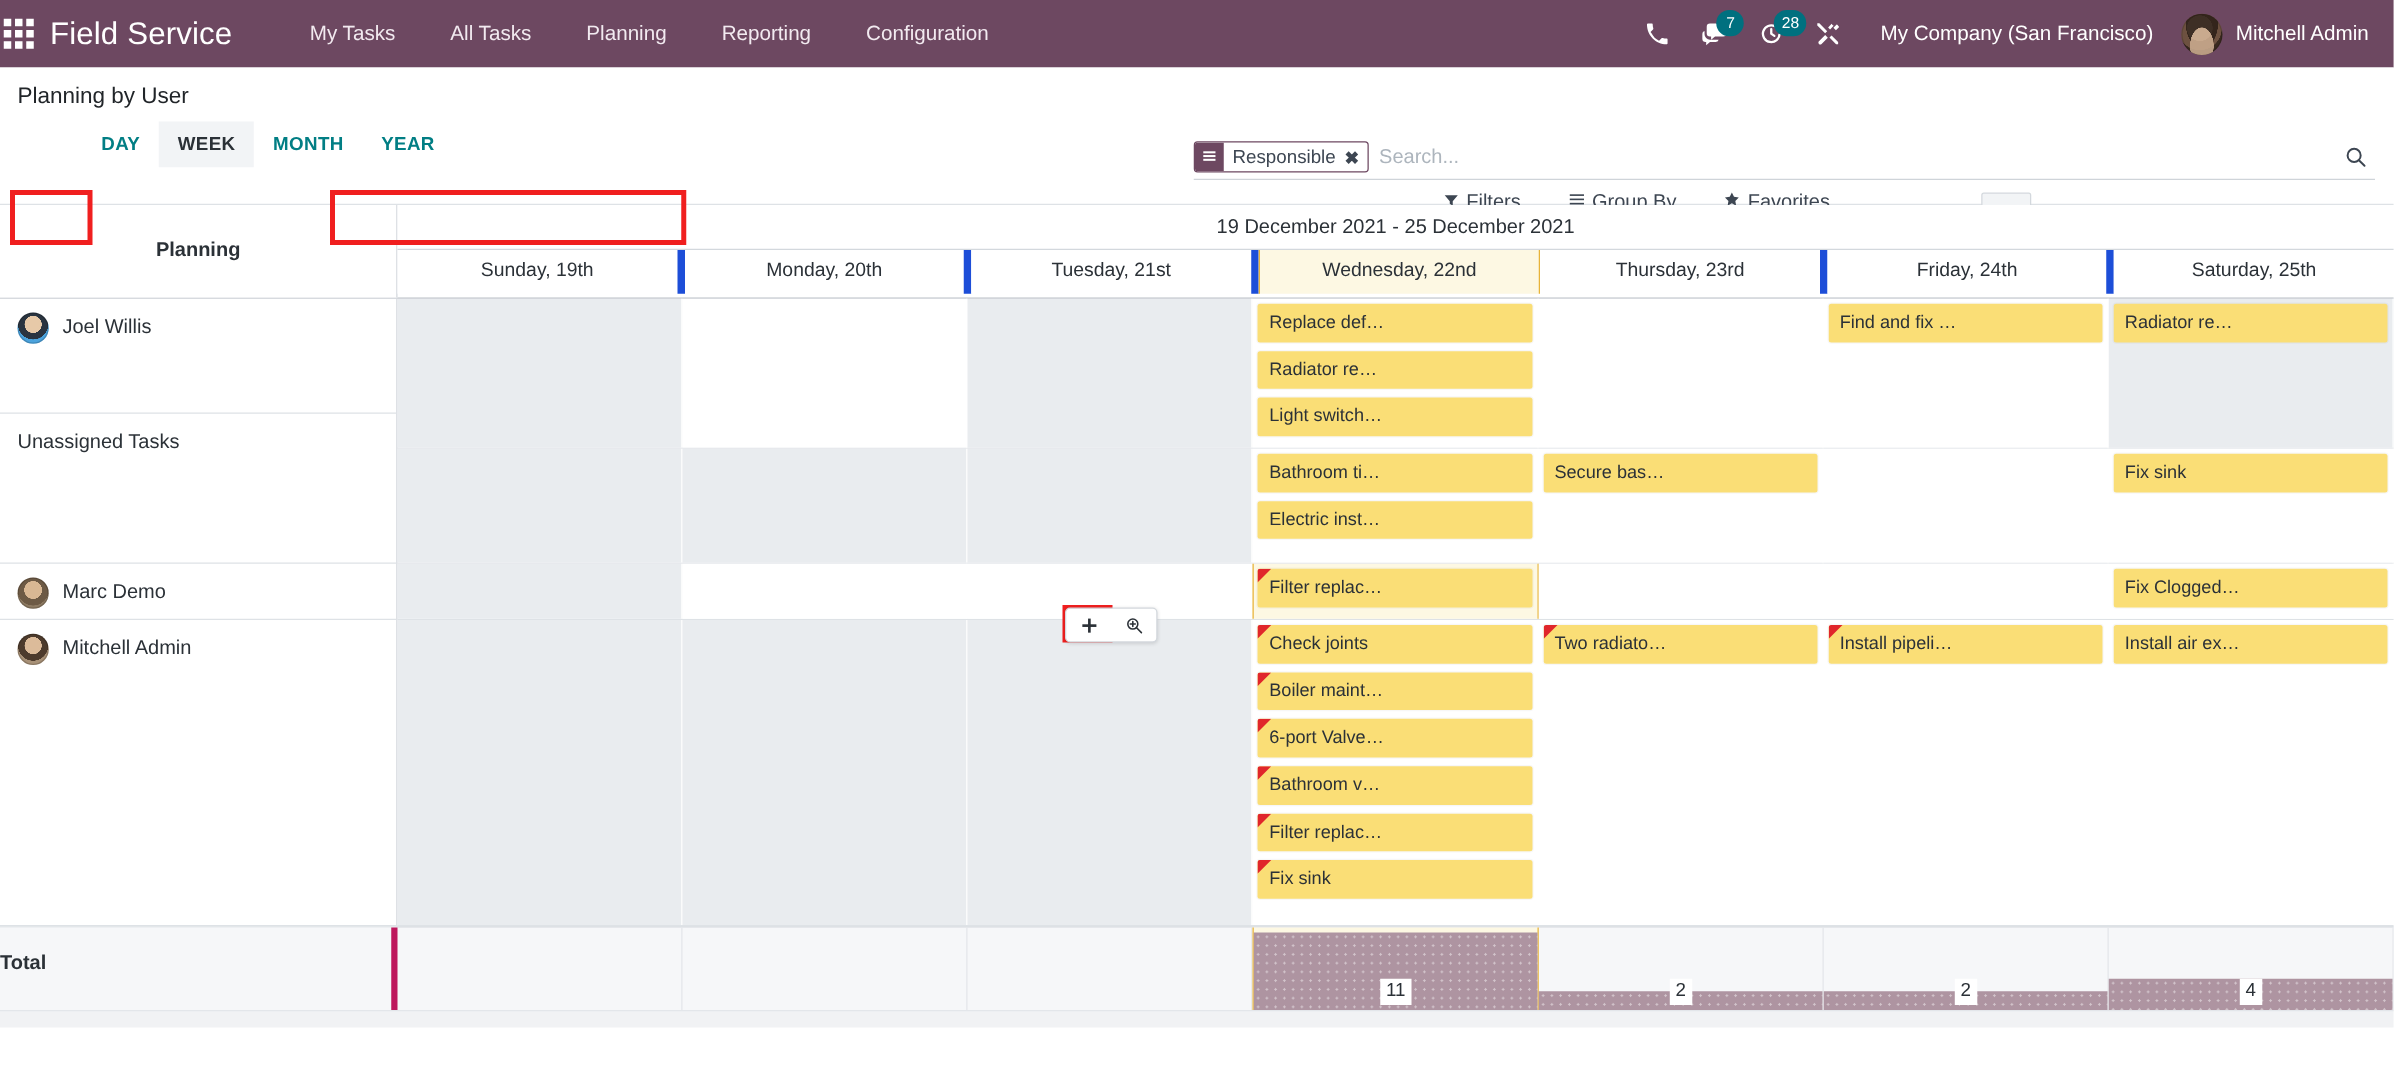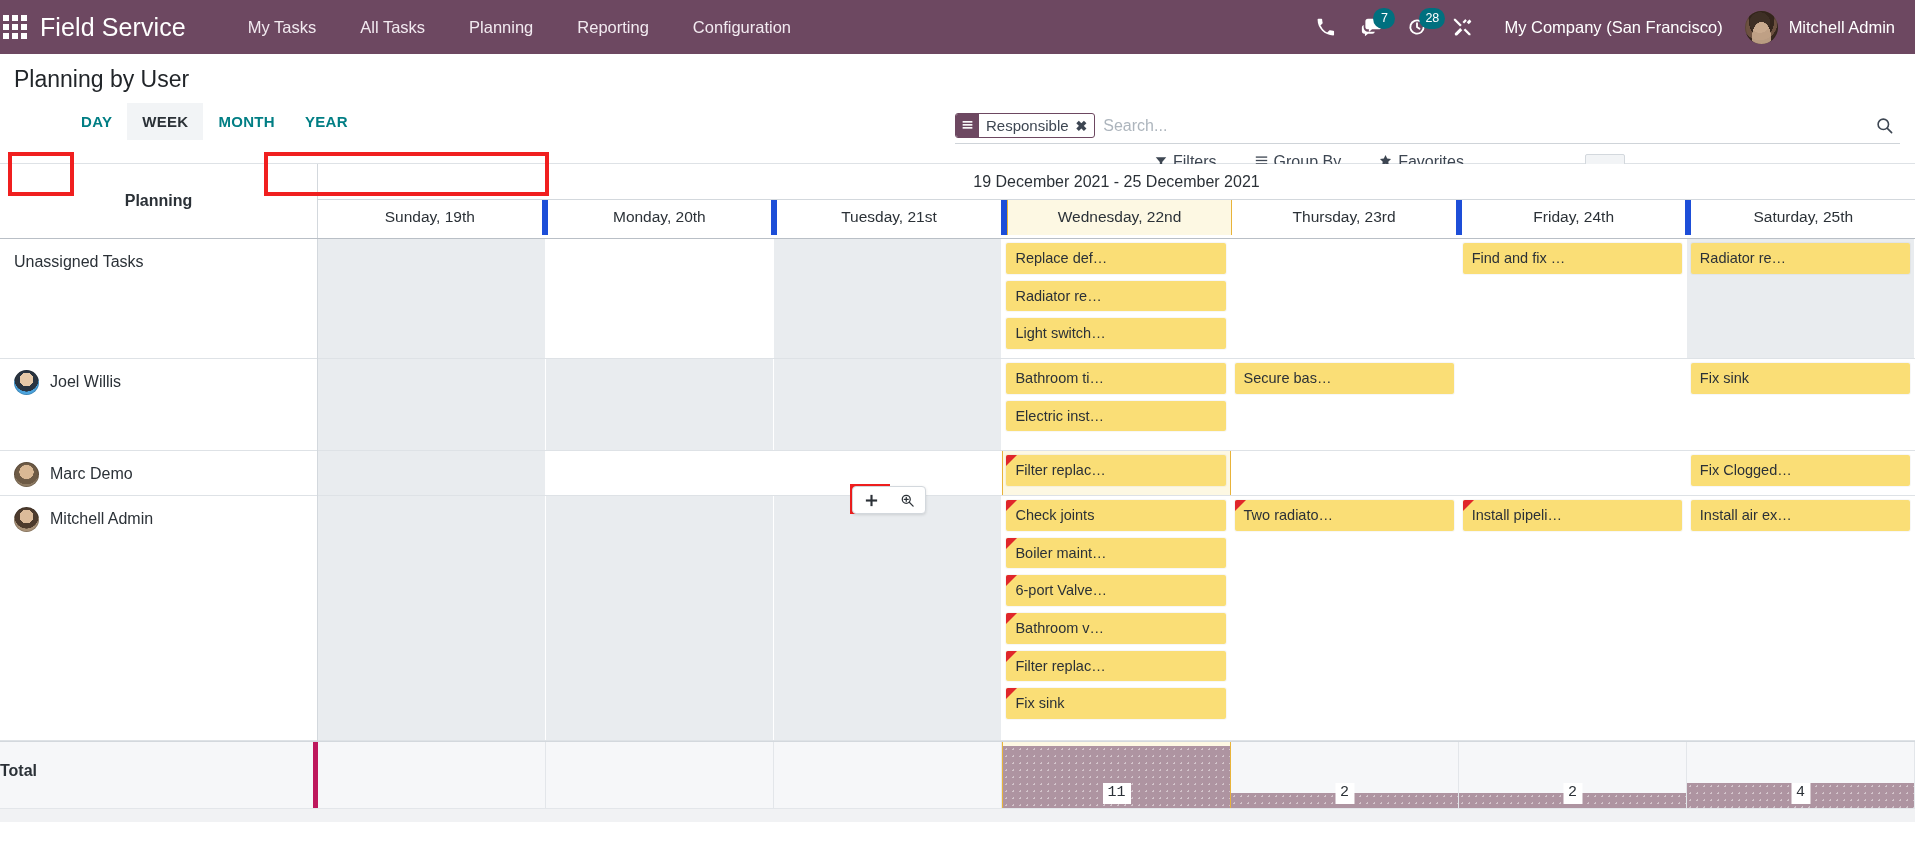--- a/index.html
+++ b/index.html
@@ -106,21 +106,21 @@
   .user-name { font-size: 16.5px; white-space: nowrap; }
 
   
   .control-panel {
     background: #ffffff;
     border-bottom: 1px solid #dee2e6;
     position: relative;
     height: 110px;
   }
   .cp-title {
-    font-size: 23px;
+    font-size: 18px;
     color: #212529;
     padding: 12px 0 0 14px;
     font-weight: 400;
     line-height: 1.2;
   }
   .cp-row {
     display: flex;
     align-items: center;
     padding: 9px 0 0 14px;
     gap: 0;
@@ -379,21 +379,21 @@
     text-align: left;
     padding: 20px 66px 0 0;
     font-size: 16px; font-weight: 700; color: #2b3137;
     background: #f6f7f9;
   }
   .total-cols { flex: 1; display: flex; position: relative; height: 66px; }
   .total-cell {
     flex: 1;
     position: relative;
     border-right: 1px solid #e3e6ea;
-    display: flex; align-items: flex-end; justify-content: flex-start; font-family: Liberation Mono, monospace;
+    display: flex; align-items: flex-end; justify-content: flex-start;
   }
   .total-cell.today { background: #fdf8e3; border-left: 1px solid #e8b33a; border-right: 1px solid #e8b33a; }
   .tbar {
     width: 100%;
     background: #ae94a1;
     background-image: radial-gradient(rgba(255,255,255,.45) 1px, transparent 1px);
     background-size: 7px 7px;
     position: relative;
   }
   .tval {
@@ -609,26 +609,26 @@
         <div class="day-cell">Thursday, 23rd</div>
         <div class="day-cell">Friday, 24th</div>
         <div class="day-cell">Saturday, 25th</div>
       </div>
     </div>
   </div>
 
   <div class="gantt-body">
 
     <div class="left-col">
-      <div class="grp-row" style="height:120px;">
-        <span class="grp-label">Unassigned Tasks</span>
-      </div>
       <div class="grp-row" style="height:92px;">
         <span class="avatar-row av-joel"></span>
         <span class="grp-label">Joel Willis</span>
+      </div>
+      <div class="grp-row" style="height:120px;">
+        <span class="grp-label">Unassigned Tasks</span>
       </div>
       <div class="grp-row" style="height:45px;">
         <span class="avatar-row av-marc"></span>
         <span class="grp-label">Marc Demo</span>
       </div>
       <div class="grp-row" style="height:245px;">
         <span class="avatar-row av-mitchell"></span>
         <span class="grp-label">Mitchell Admin</span>
       </div>
     </div>

